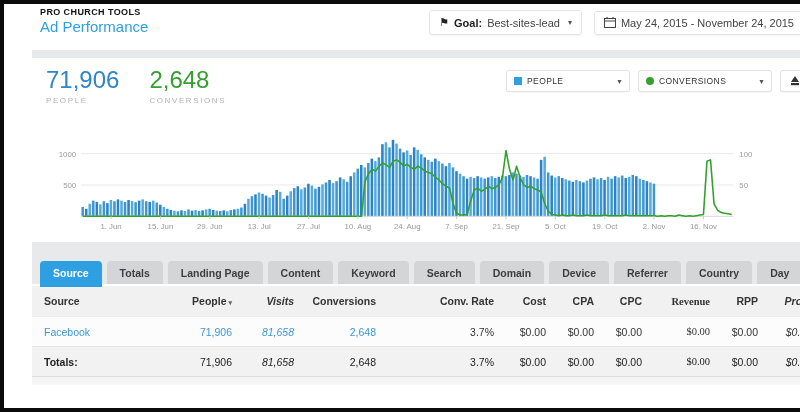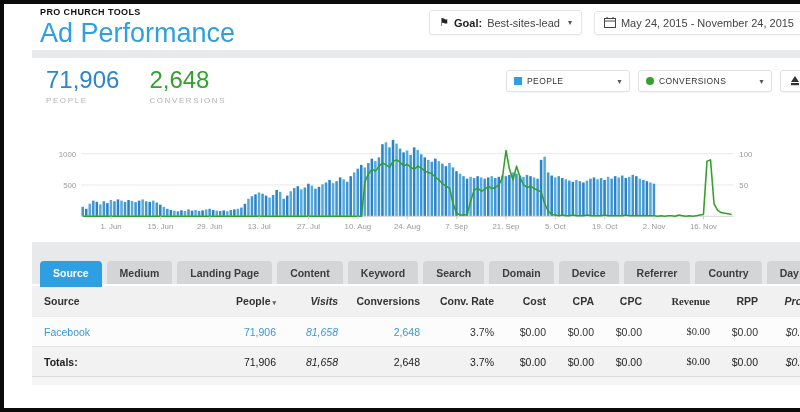--- a/index.html
+++ b/index.html
@@ -1,21 +1,21 @@
 <!DOCTYPE html>
 <html><head>
 <meta charset="utf-8">
 <style>
   html,body{margin:0;padding:0;background:#fff;}
   .frame{position:relative;width:792px;height:404px;border:4px solid #0b0b0b;background:#fff;
          font-family:"Liberation Sans",sans-serif;overflow:hidden;padding-left:28px;}
   
   .topbar{position:relative;height:46px;background:#fff;}
   .brand{position:absolute;top:3px;left:8px;font-size:9px;font-weight:bold;letter-spacing:.4px;color:#111;}
-  .page-title{position:absolute;top:14px;left:8px;font-size:27px;color:#2e9fe0;}
+  .page-title{position:absolute;top:14px;left:8px;font-size:15px;color:#2e9fe0;}
   .top-controls{position:absolute;top:6px;right:8px;display:flex;gap:12px;align-items:center;}
   .ctl-btn{display:flex;align-items:center;gap:5px;background:#fff;border:1px solid #e6e6e6;
            border-radius:3px;padding:5px 9px;font-size:11px;color:#444;box-shadow:0 1px 1px rgba(0,0,0,.04);cursor:pointer;}
   .ctl-btn b{color:#222;}
   .flag{font-size:11px;color:#222;}
   .caret{font-size:8px;color:#555;margin-left:3px;}
   .cal-icon{width:12px;height:11px;display:inline-block;}
   
   .crumb-row{height:26px;background:#fff;padding-left:8px;display:flex;align-items:center;}
   .crumb{position:relative;background:#fff;border:1px solid #e3e3e4;border-right:none;height:19px;line-height:19px;
@@ -46,21 +46,21 @@
        border-radius:4px 4px 0 0;cursor:pointer;white-space:nowrap;}
   .tab.active{background:#2e9fe0;color:#fff;box-shadow:0 3px 0 #2e9fe0;}
   
   .tbl{background:#fff;font-size:10.5px;}
   .trow{display:flex;align-items:center;padding:0 12px;box-sizing:border-box;}
   .thead{height:30px;background:#f1f1f2;font-weight:bold;color:#333;margin-top:2px;}
   .tdata{height:30px;background:#fcfcfd;border-top:1px solid #ececec;color:#333;}
   .ttotals{height:30px;background:#f2f2f3;border-top:1px solid #e4e4e4;color:#222;}
   .cell{text-align:right;white-space:nowrap;}
   .c-src{flex:1;text-align:left;}
-  .c0{width:70px;} .c1{width:62px;font-style:italic;} .c2{width:82px;} .c3{width:74px;} .c4{width:52px;}
+  .c0{width:70px;} .c1{width:62px;font-style:italic;} .c2{width:82px;} .c3{width:74px;margin-left:44px;} .c4{width:52px;}
   .c5{width:48px;} .c6{width:48px;} .c7{width:68px;font-family:Liberation Serif, serif;} .c8{width:48px;} .c9{width:54px;font-style:italic;}
   .blue{color:#3d97d3;cursor:pointer;}
   .sort{font-size:7px;color:#666;}
   .bold{font-weight:bold;}
   .bottom-strip{height:8px;background:#f5f5f6;border-top:1px solid #dcdcdc;}
 </style>
 </head>
 <body>
 
 <div class="frame">
@@ -325,21 +325,21 @@
           <line x1="679.4" y1="86" x2="679.4" y2="89" stroke="#ccc" stroke-width="1"></line>
           <text x="679.4" y="99" text-anchor="middle" font-size="8" fill="#999" font-family="Liberation Sans, sans-serif">16. Nov</text>
         </svg>
     </div>
   </div>
 
   <div class="gap"></div>
 
   <div class="tabs" id="tabs">
       <div class="tab active">Source</div>
-      <div class="tab">Medium</div>
+      <div class="tab">Totals</div>
       <div class="tab">Landing Page</div>
       <div class="tab">Content</div>
       <div class="tab">Keyword</div>
       <div class="tab">Search</div>
       <div class="tab">Domain</div>
       <div class="tab">Device</div>
       <div class="tab">Referrer</div>
       <div class="tab">Country</div>
       <div class="tab">Day</div>
       <div class="tab">Hour</div>

